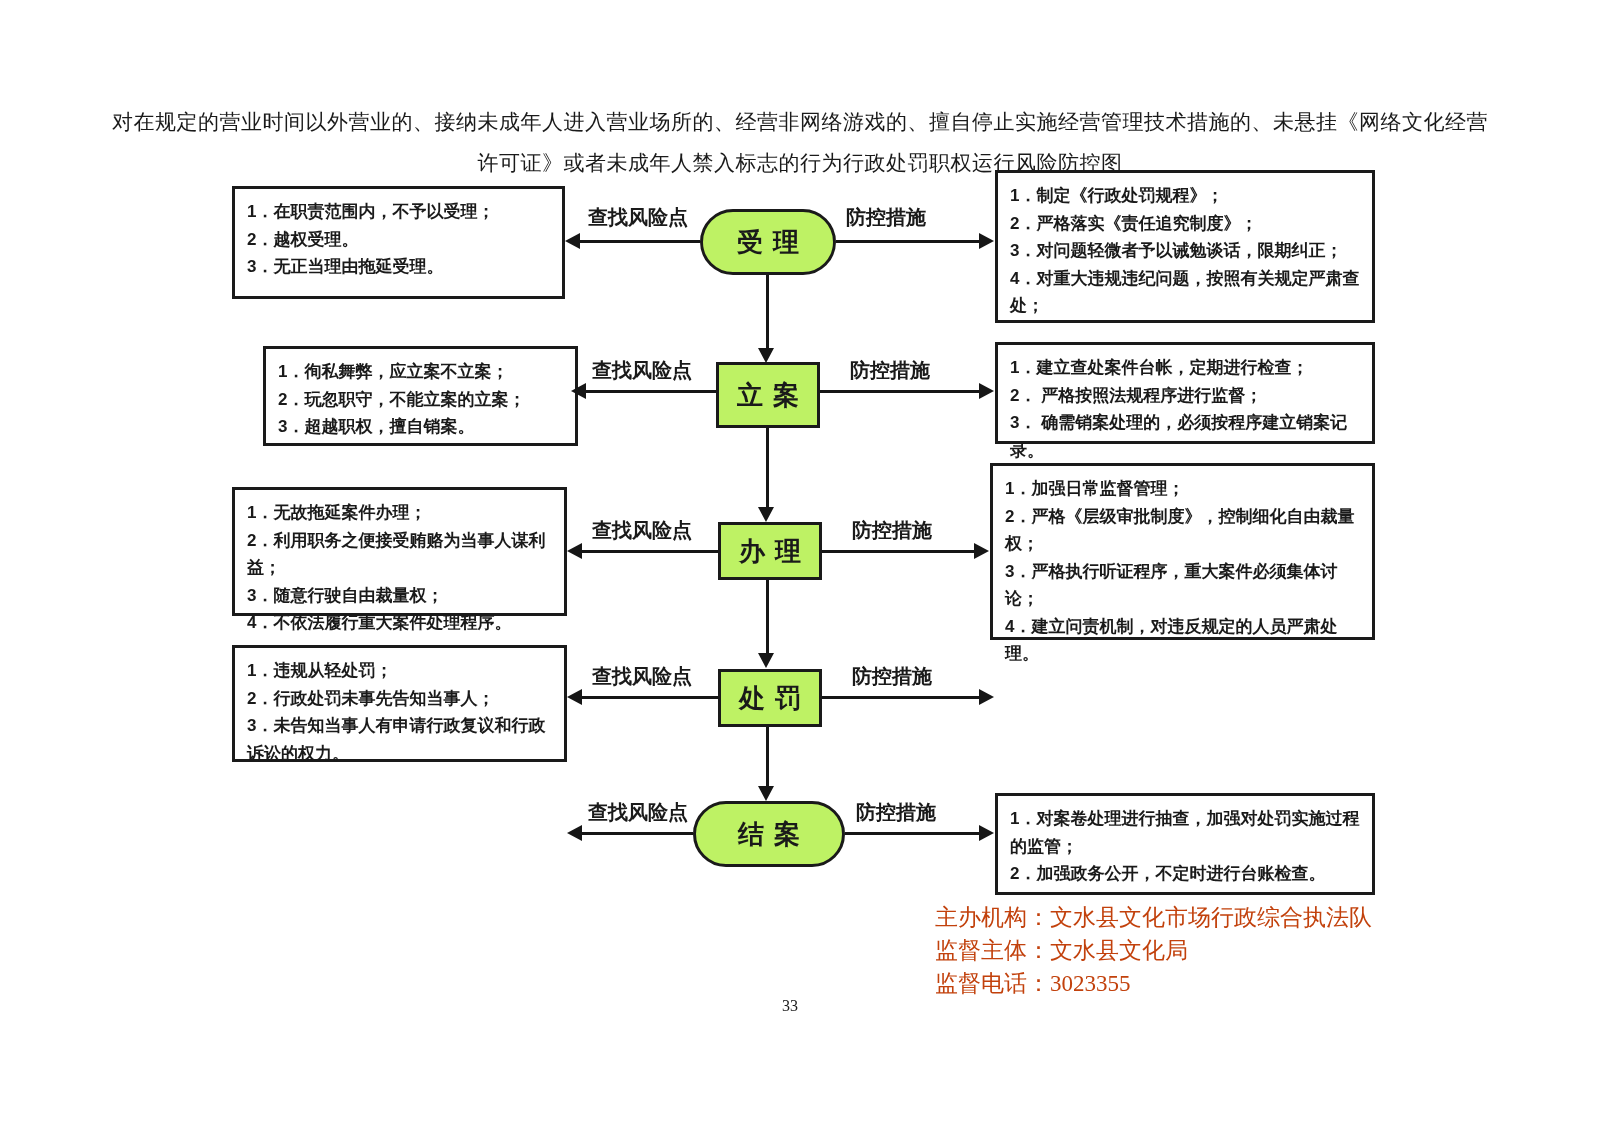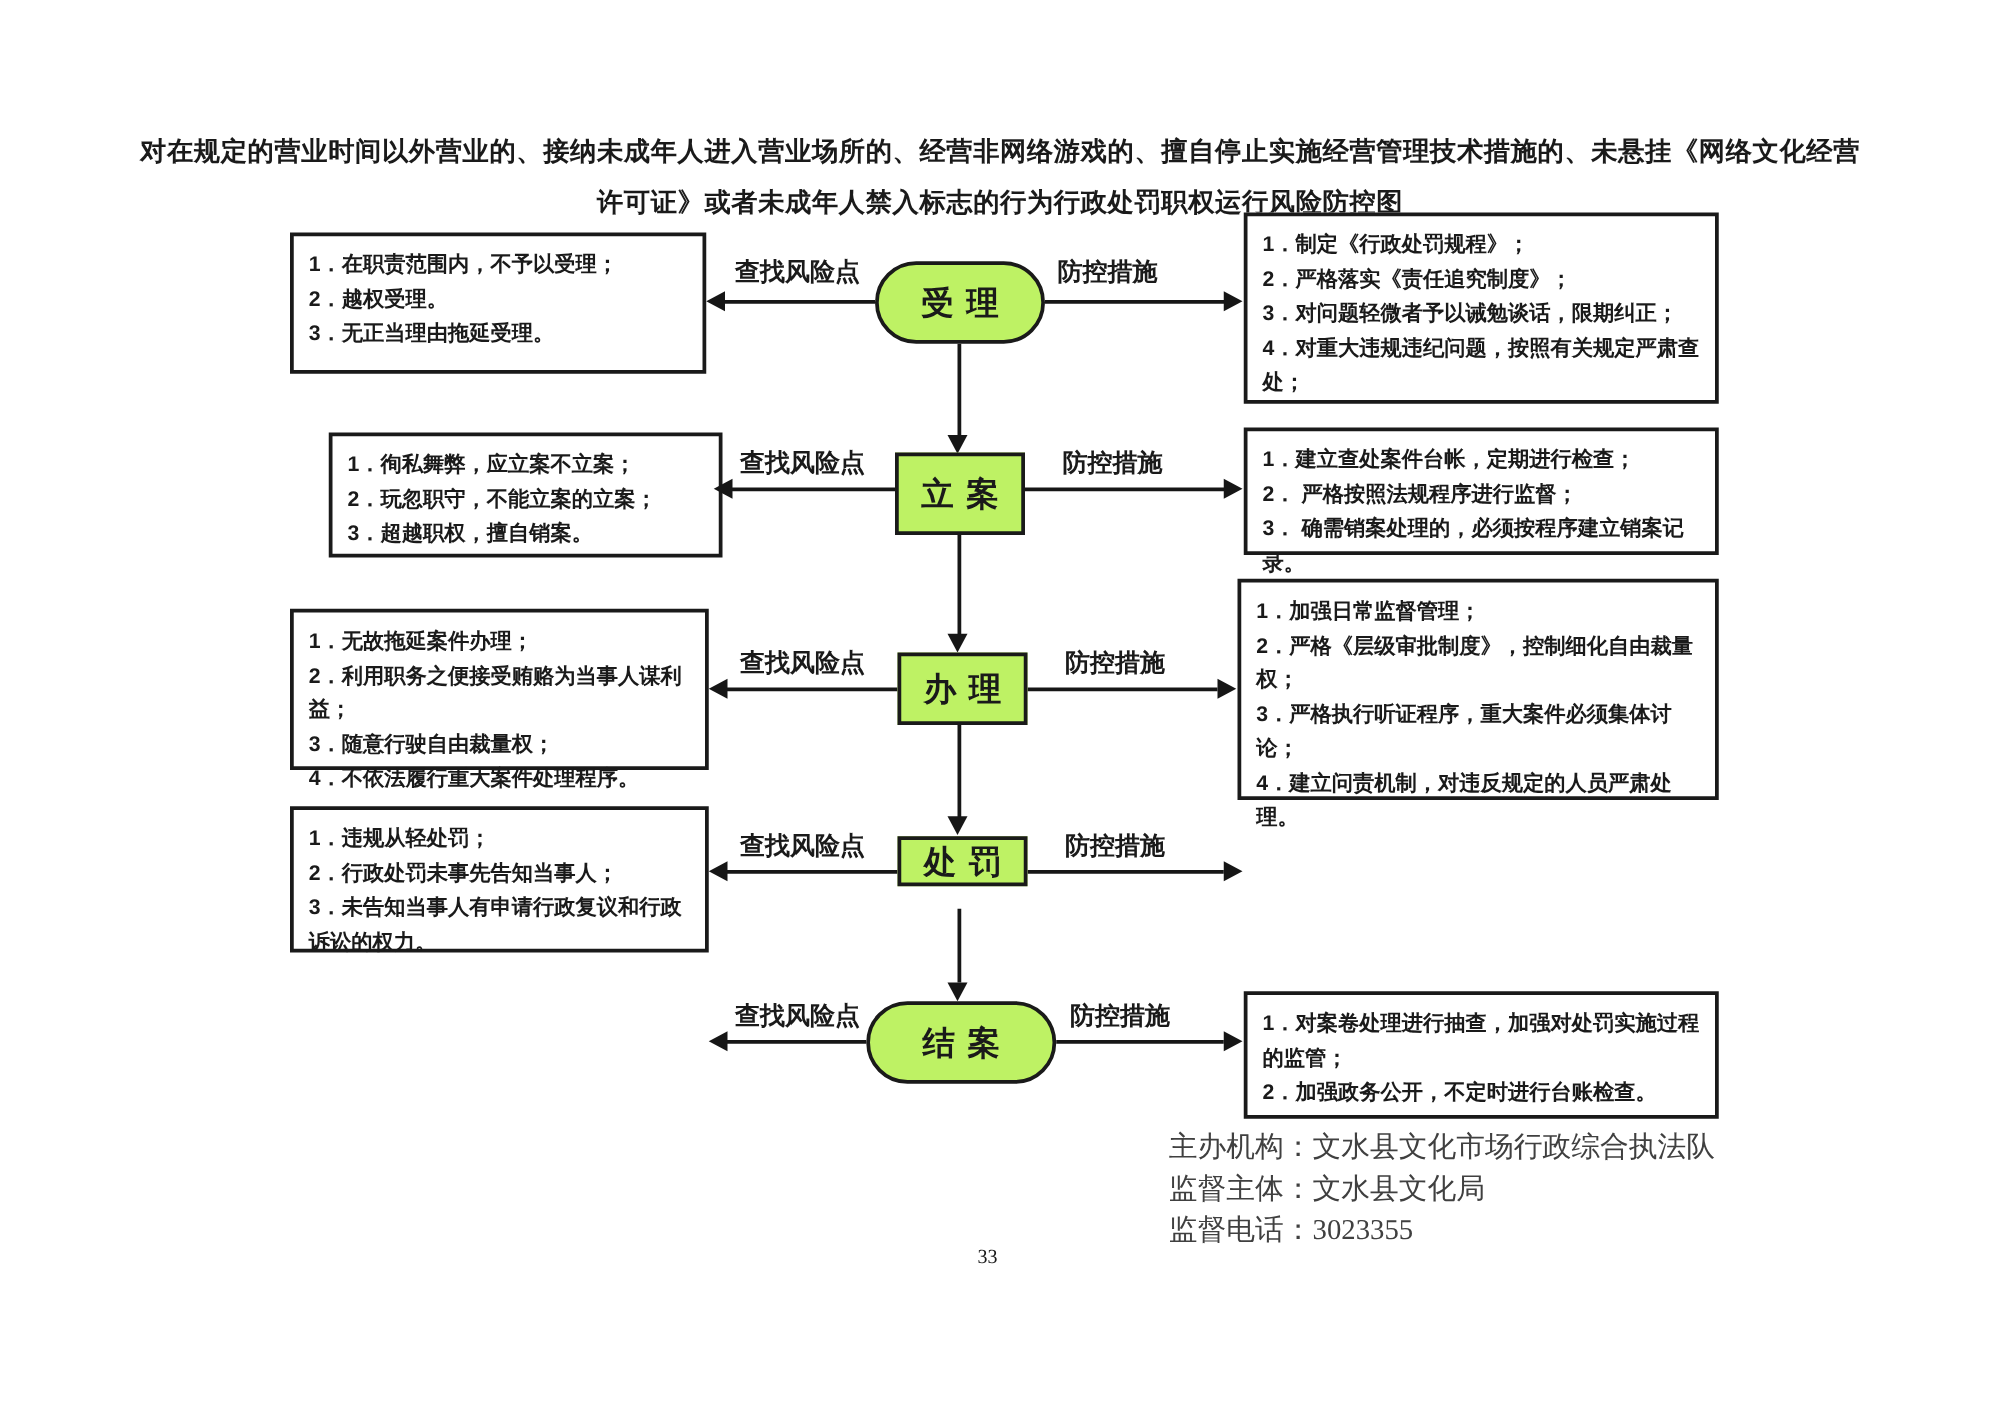--- a/index.html
+++ b/index.html
@@ -11,21 +11,21 @@
     background: #ffffff;
     font-family: "Liberation Sans", sans-serif;
     color: #1a1a1a;
     overflow: hidden;
   }
   .title {
     position: absolute;
     left: 110px; top: 102px; width: 1380px;
     text-align: center;
     font-size: 21px;
-    font-weight: bold;
+    font-weight: normal;
     line-height: 1.95;
     letter-spacing: 0.5px;
   }
   .box {
     position: absolute;
     border: 3px solid #1a1a1a;
     box-sizing: border-box;
     padding: 9px 12px;
     font-size: 17px;
     font-weight: bold;
@@ -59,21 +59,21 @@
   .tri { position: absolute; width: 0; height: 0; }
   .tri.left  { border-top: 8px solid transparent; border-bottom: 8px solid transparent; border-right: 15px solid #161616; }
   .tri.right { border-top: 8px solid transparent; border-bottom: 8px solid transparent; border-left: 15px solid #161616; }
   .tri.down  { border-left: 8px solid transparent; border-right: 8px solid transparent; border-top: 15px solid #161616; }
   .footer {
     position: absolute;
     left: 935px; top: 901px;
     font-family: "Liberation Serif", "DejaVu Serif", serif;
     font-size: 23px;
     line-height: 33px;
-    color: #404040;
+    color: #c2410c;
   }
   .pagenum {
     position: absolute;
     left: 750px; top: 997px; width: 80px;
     text-align: center;
     font-family: "Liberation Serif", "DejaVu Serif", serif;
     font-size: 16px;
   }
 </style>
 </head>
@@ -130,21 +130,21 @@
   <div class="hline" style="left:581px; top:550px; width:137px;"></div>
   <div class="tri left" style="left:567px; top:543px;"></div>
   <div class="hline" style="left:822px; top:550px; width:152px;"></div>
   <div class="tri right" style="left:974px; top:543px;"></div>
   <div class="vline" style="left:766px; top:580px; height:74px;"></div>
   <div class="tri down" style="left:758px; top:653px;"></div>
 
   <div class="box" style="left:232px; top:645px; width:335px; height:117px;">1．违规从轻处罚；
 2．行政处罚未事先告知当事人；
 3．未告知当事人有申请行政复议和行政诉讼的权力。</div>
-  <div class="node" style="left:718px; top:669px; width:104px; height:40px;">处罚</div>
+  <div class="node" style="left:718px; top:669px; width:104px; height:58px;">处罚</div>
   <div class="alabel" style="left:592px; top:663px;">查找风险点</div>
   <div class="alabel" style="left:852px; top:663px;">防控措施</div>
   <div class="hline" style="left:581px; top:696px; width:137px;"></div>
   <div class="tri left" style="left:567px; top:689px;"></div>
   <div class="hline" style="left:822px; top:696px; width:157px;"></div>
   <div class="tri right" style="left:979px; top:689px;"></div>
   <div class="vline" style="left:766px; top:727px; height:59px;"></div>
   <div class="tri down" style="left:758px; top:786px;"></div>
 
   <div class="node stadium" style="left:693px; top:801px; width:152px; height:66px;">结案</div>

